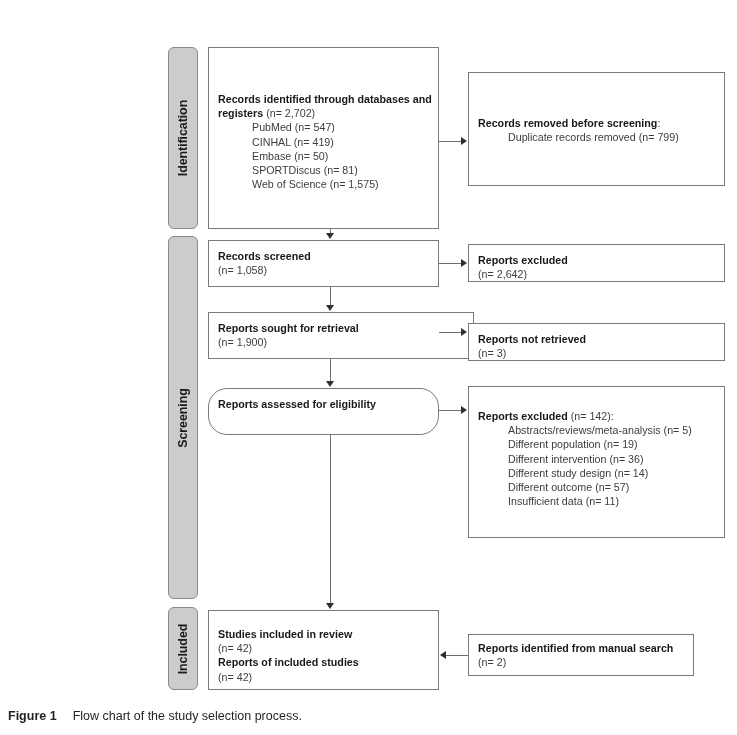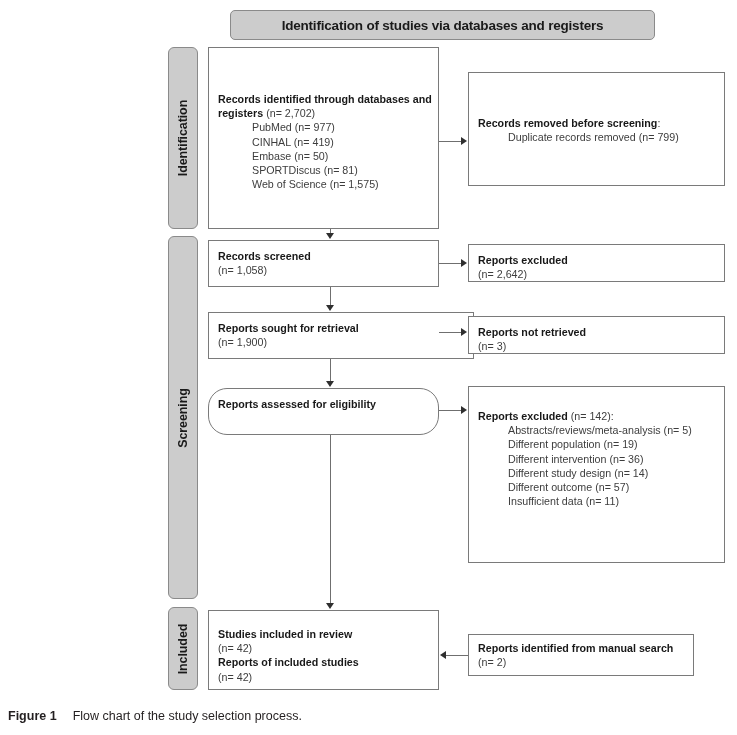--- a/index.html
+++ b/index.html
@@ -93,22 +93,22 @@
   
   .box-identified   { left: 208px; top: 47px;  width: 231px; height: 182px; }
   .box-screened     { left: 208px; top: 240px; width: 231px; height: 47px;  }
   .box-sought       { left: 208px; top: 312px; width: 266px; height: 47px;  }
   .box-assessed     { left: 208px; top: 388px; width: 231px; height: 47px; border-radius: 19px;  }
   .box-included     { left: 208px; top: 610px; width: 231px; height: 80px;  }
 
   
   .box-removed      { left: 468px; top: 72px;  width: 257px; height: 114px; }
   .box-excl1        { left: 468px; top: 244px; width: 257px; height: 38px;  }
-  .box-notretr      { left: 468px; top: 316px; width: 257px; height: 38px;  }
-  .box-excl2        { left: 468px; top: 386px; width: 257px; height: 177px; }
+  .box-notretr      { left: 468px; top: 323px; width: 257px; height: 38px;  }
+  .box-excl2        { left: 468px; top: 386px; width: 257px; height: 152px; }
   .box-manual       { left: 468px; top: 634px; width: 226px; height: 42px;  }
 
   
   .vc-identified { top: 44px; }
   .vc-removed    { top: 43px; }
   .vc-small      { top: 8px;  }
   .vc-excl2      { top: 22px; }
   .vc-included   { top: 16px; }
   .vc-manual     { top: 6px;  }
 
@@ -181,41 +181,38 @@
   .caption .cap-label {
     font-weight: bold;
     margin-right: 16px;
   }
 </style>
 </head>
 <body>
 
 <div class="figure-root">
 
-  <div class="banner">
-    <span>Identification of studies via databases and registers</span>
-  </div>
 
   <div class="stage-tab tab-identification">
     <span>Identification</span>
   </div>
   <div class="stage-tab tab-screening">
     <span>Screening</span>
   </div>
   <div class="stage-tab tab-included">
     <span>Included</span>
   </div>
 
   <div class="box box-identified">
     <div class="box-inner vc-identified">
       <div class="box-line b">
         <span>Records identified through databases and registers</span>
         <span style="font-weight:normal;color:#3d3d3d;">(n= 2,702)</span>
       </div>
-      <div class="box-line ind">PubMed  (n= 977)</div>
+      <div class="box-line ind">PubMed  (n= 547)</div>
       <div class="box-line ind">CINHAL  (n= 419)</div>
       <div class="box-line ind">Embase (n= 50)</div>
       <div class="box-line ind">SPORTDiscus (n= 81)</div>
       <div class="box-line ind">Web of Science (n= 1,575)</div>
     </div>
   </div>
 
   <div class="box box-removed">
     <div class="box-inner vc-removed">
       <div class="box-line b">

